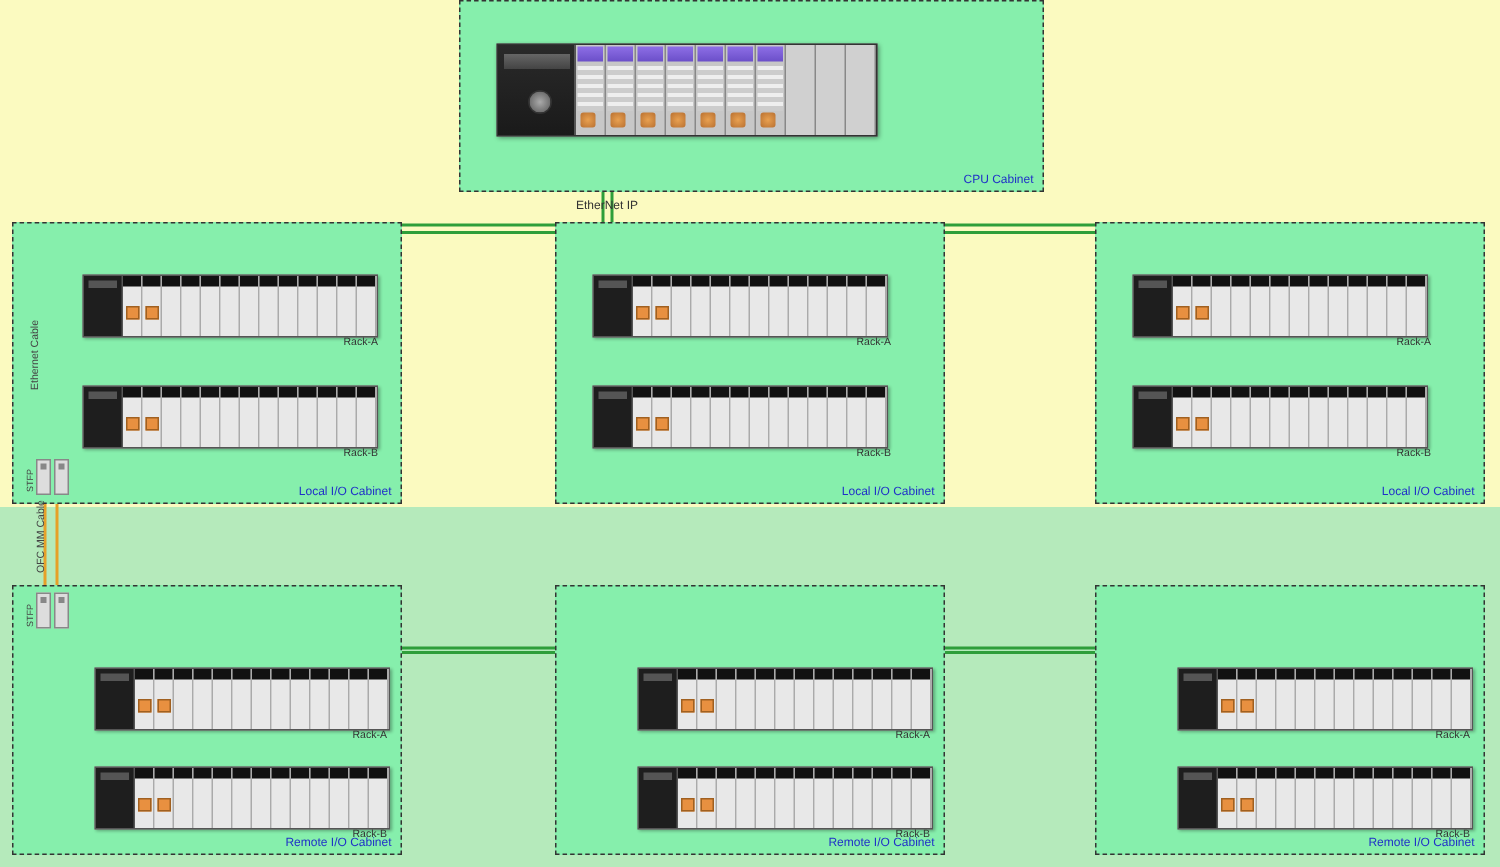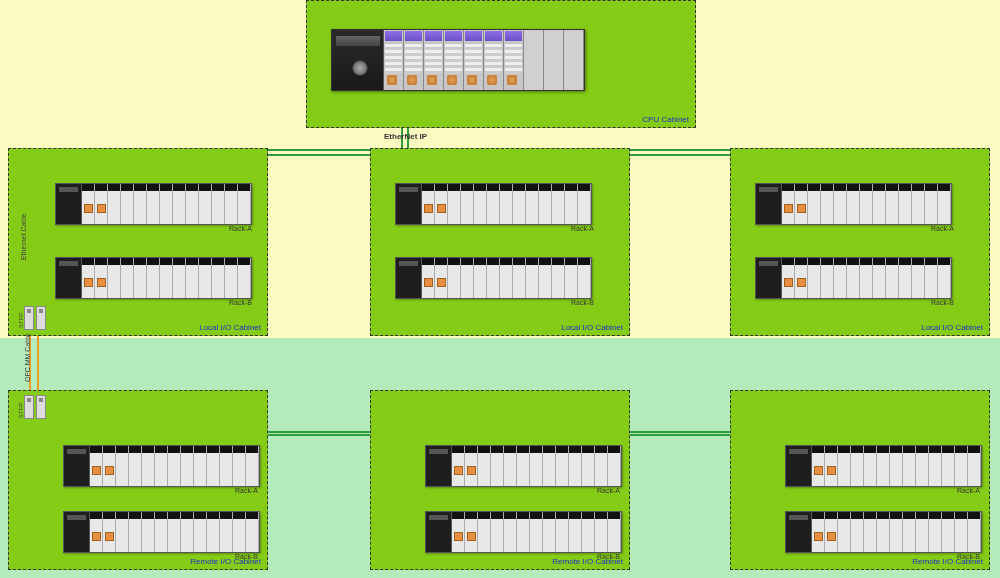--- a/index.html
+++ b/index.html
@@ -24,21 +24,21 @@
     z-index: 0;
   }
   svg.wires {
     position: absolute;
     top: 0; left: 0;
     z-index: 1;
     pointer-events: none;
   }
   .cabinet {
     position: absolute;
-    background: #84cc16;
+    background: #86efac;
     border: 1px dashed #333;
     z-index: 2;
   }
   .cabinet-label {
     position: absolute;
     bottom: 3px;
     right: 6px;
     font-size: 8px;
     color: #2030c8;
   }
@@ -241,21 +241,21 @@
     <div class="cpu-slot empty">
         <span class="tab"></span>
       </div>
     <div class="cpu-slot empty">
         <span class="tab"></span>
       </div>
   </div>
   <div class="cabinet-label">CPU Cabinet</div>
 </div>
 
-<div class="net-label" style="left:384px; top:132px;font-weight:bold;">EtherNet IP</div>
+<div class="net-label" style="left:384px; top:132px;">EtherNet IP</div>
 
 <div class="cabinet" style="left:8px; top:148px; width:260px; height:188px;">
   <div class="io-rack" style="left:46px; top:34px;">
     <div class="io-ps"></div>
     <div class="io-slot enet"></div>
     <div class="io-slot enet"></div>
     <div class="io-slot"></div>
       <div class="io-slot"></div>
       <div class="io-slot"></div>
       <div class="io-slot"></div>

